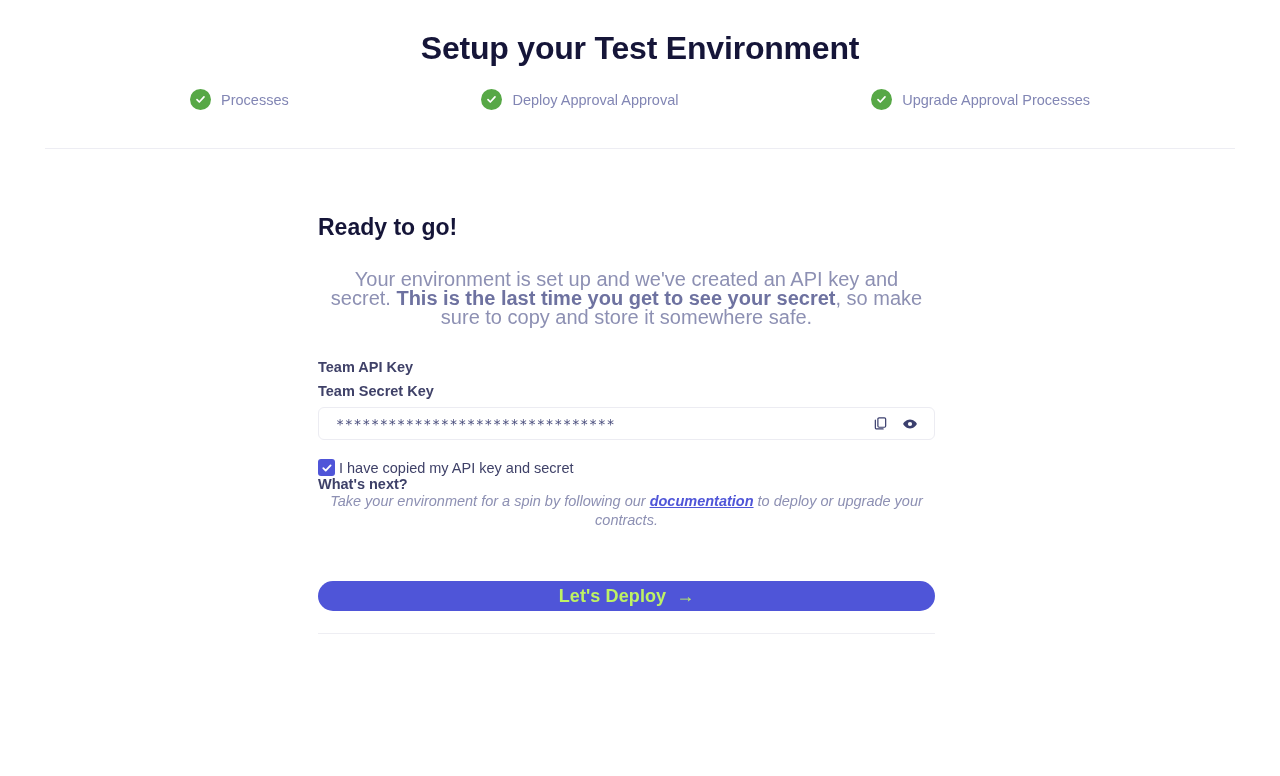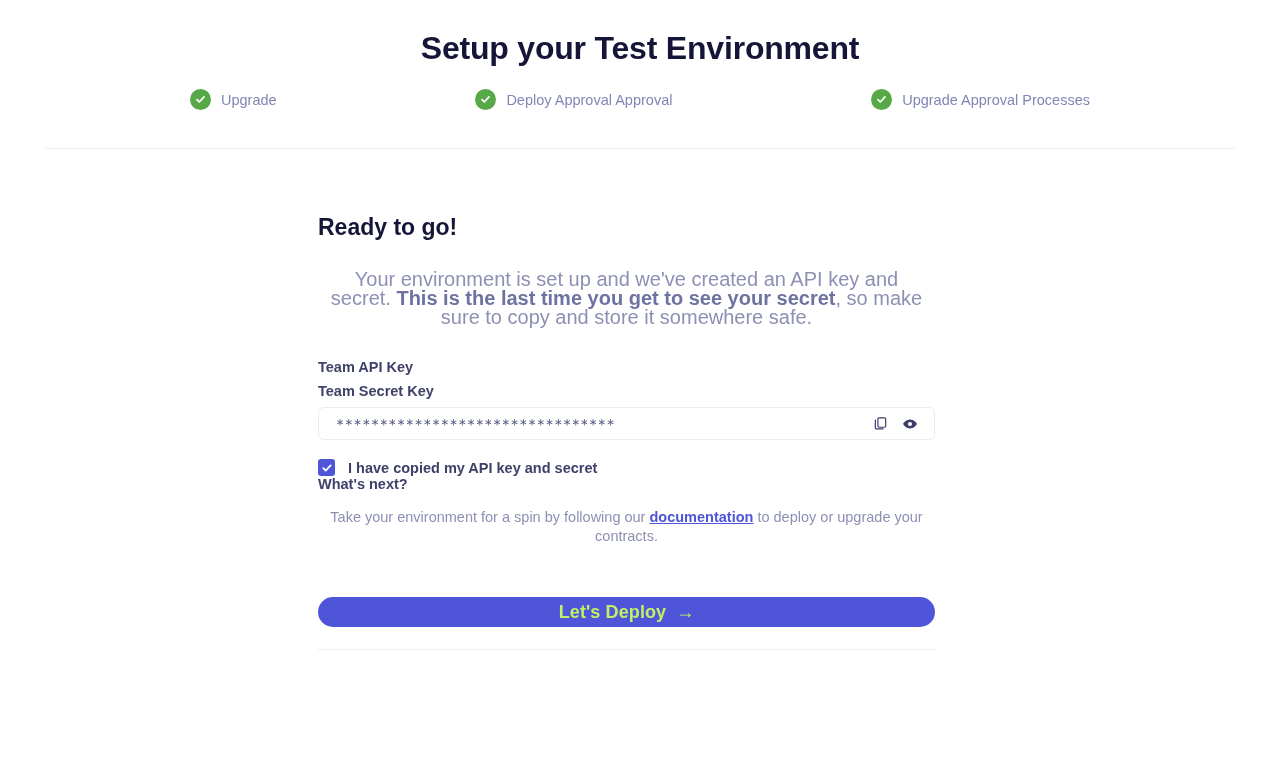--- a/index.html
+++ b/index.html
@@ -139,23 +139,22 @@
     padding: 0;
     cursor: pointer;
     line-height: 0;
     color: #3b3f6e;
   }
 
   
   .check-row {
     display: flex;
     align-items: center;
-    gap: 13px;
+    gap: 4px;
     margin-top: 19px;
-    font-weight: bold;
   }
   .checkbox {
     width: 17px;
     height: 17px;
     flex: 0 0 17px;
     border-radius: 3px;
     background: #4f55d8;
     display: flex;
     align-items: center;
     justify-content: center;
@@ -172,22 +171,22 @@
     text-align: left;
     font-size: 14.5px;
     font-weight: bold;
     color: #3d4068;
   }
   .next-desc {
     text-align: center;
     font-size: 14.5px;
     line-height: 19px;
     color: #8d90b3;
-    margin-top: 16px;
     padding: 0 10px;
+    font-style: italic;
   }
   .next-desc a {
     color: #4f55d8;
     font-weight: bold;
     text-decoration: underline;
   }
 
   
   .deploy-btn {
     display: block;
@@ -220,21 +219,21 @@
   <h1 class="page-title">Setup your Test Environment</h1>
 
   <div class="steps">
 
     <div class="step">
       <span class="step-check">
         <svg width="13" height="13" viewBox="0 0 13 13">
             <path d="M3 6.7 L5.3 9 L10 3.9" fill="none" stroke="#fff" stroke-width="1.7" stroke-linecap="round" stroke-linejoin="round"></path>
           </svg>
       </span>
-      <span class="step-label">Upgrade</span>
+      <span class="step-label">Processes</span>
     </div>
 
     <div class="step">
       <span class="step-check">
         <svg width="13" height="13" viewBox="0 0 13 13">
             <path d="M3 6.7 L5.3 9 L10 3.9" fill="none" stroke="#fff" stroke-width="1.7" stroke-linecap="round" stroke-linejoin="round"></path>
           </svg>
       </span>
       <span class="step-label">Deploy Approval Approval</span>
     </div>

